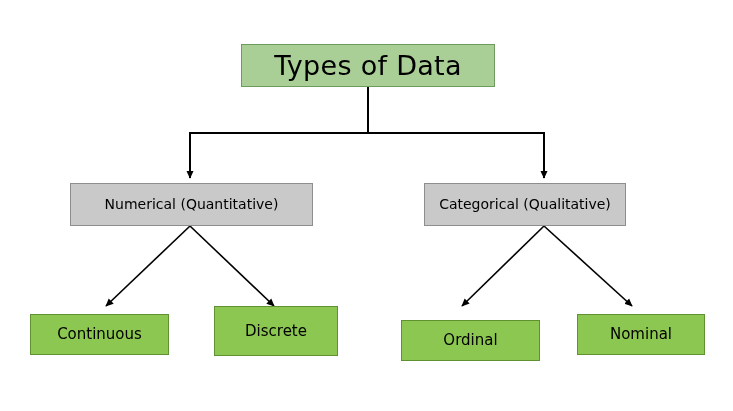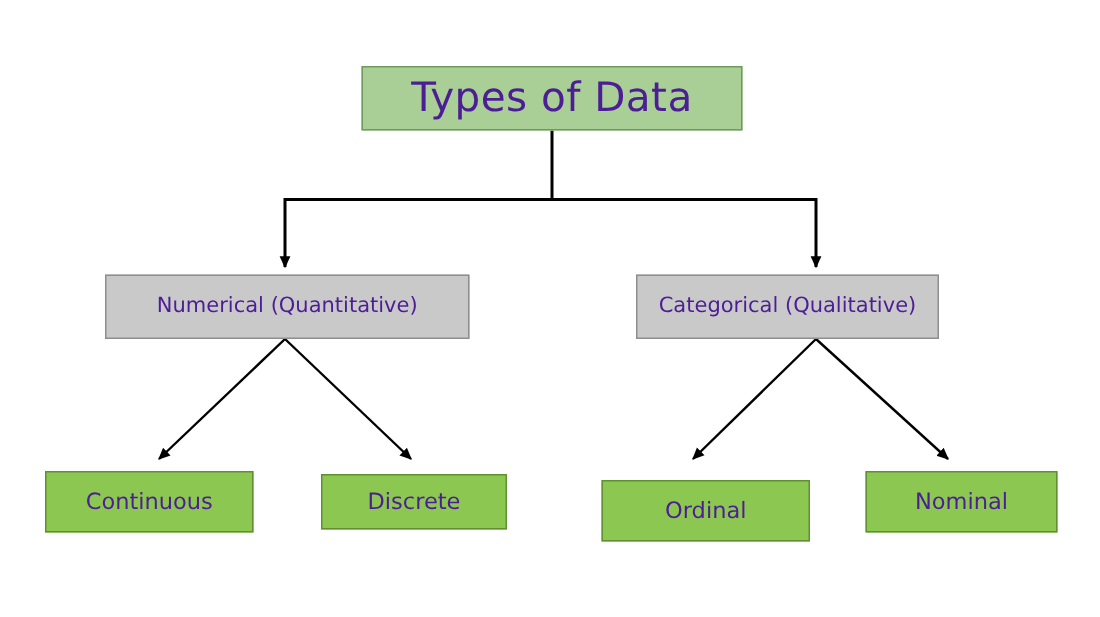--- a/index.html
+++ b/index.html
@@ -22,21 +22,21 @@
     width: 733px;
     height: 411px;
   }
   .node {
     position: absolute;
     box-sizing: border-box;
     display: flex;
     align-items: center;
     justify-content: center;
     text-align: center;
-    color: #4c1d95;
+    color: #000000;
     line-height: 1.1;
     z-index: 2;
   }
   .node-root {
     background: #a9cf97;
     border: 1px solid #6f9a5e;
     font-size: 27px;
     letter-spacing: 0.3px;
   }
   .node-branch {
@@ -91,21 +91,21 @@
   </div>
 
   <div class="node node-branch" style="left:424px; top:183px; width:202px; height:43px;">
     <span class="node-label">Categorical (Qualitative)</span>
   </div>
 
   <div class="node node-leaf" style="left:30px; top:314px; width:139px; height:41px;">
     <span class="node-label">Continuous</span>
   </div>
 
-  <div class="node node-leaf" style="left:214px; top:316px; width:124px; height:37px;">
+  <div class="node node-leaf" style="left:214px; top:306px; width:124px; height:50px;">
     <span class="node-label">Discrete</span>
   </div>
 
   <div class="node node-leaf" style="left:401px; top:320px; width:139px; height:41px;">
     <span class="node-label">Ordinal</span>
   </div>
 
   <div class="node node-leaf" style="left:577px; top:314px; width:128px; height:41px;">
     <span class="node-label">Nominal</span>
   </div>

